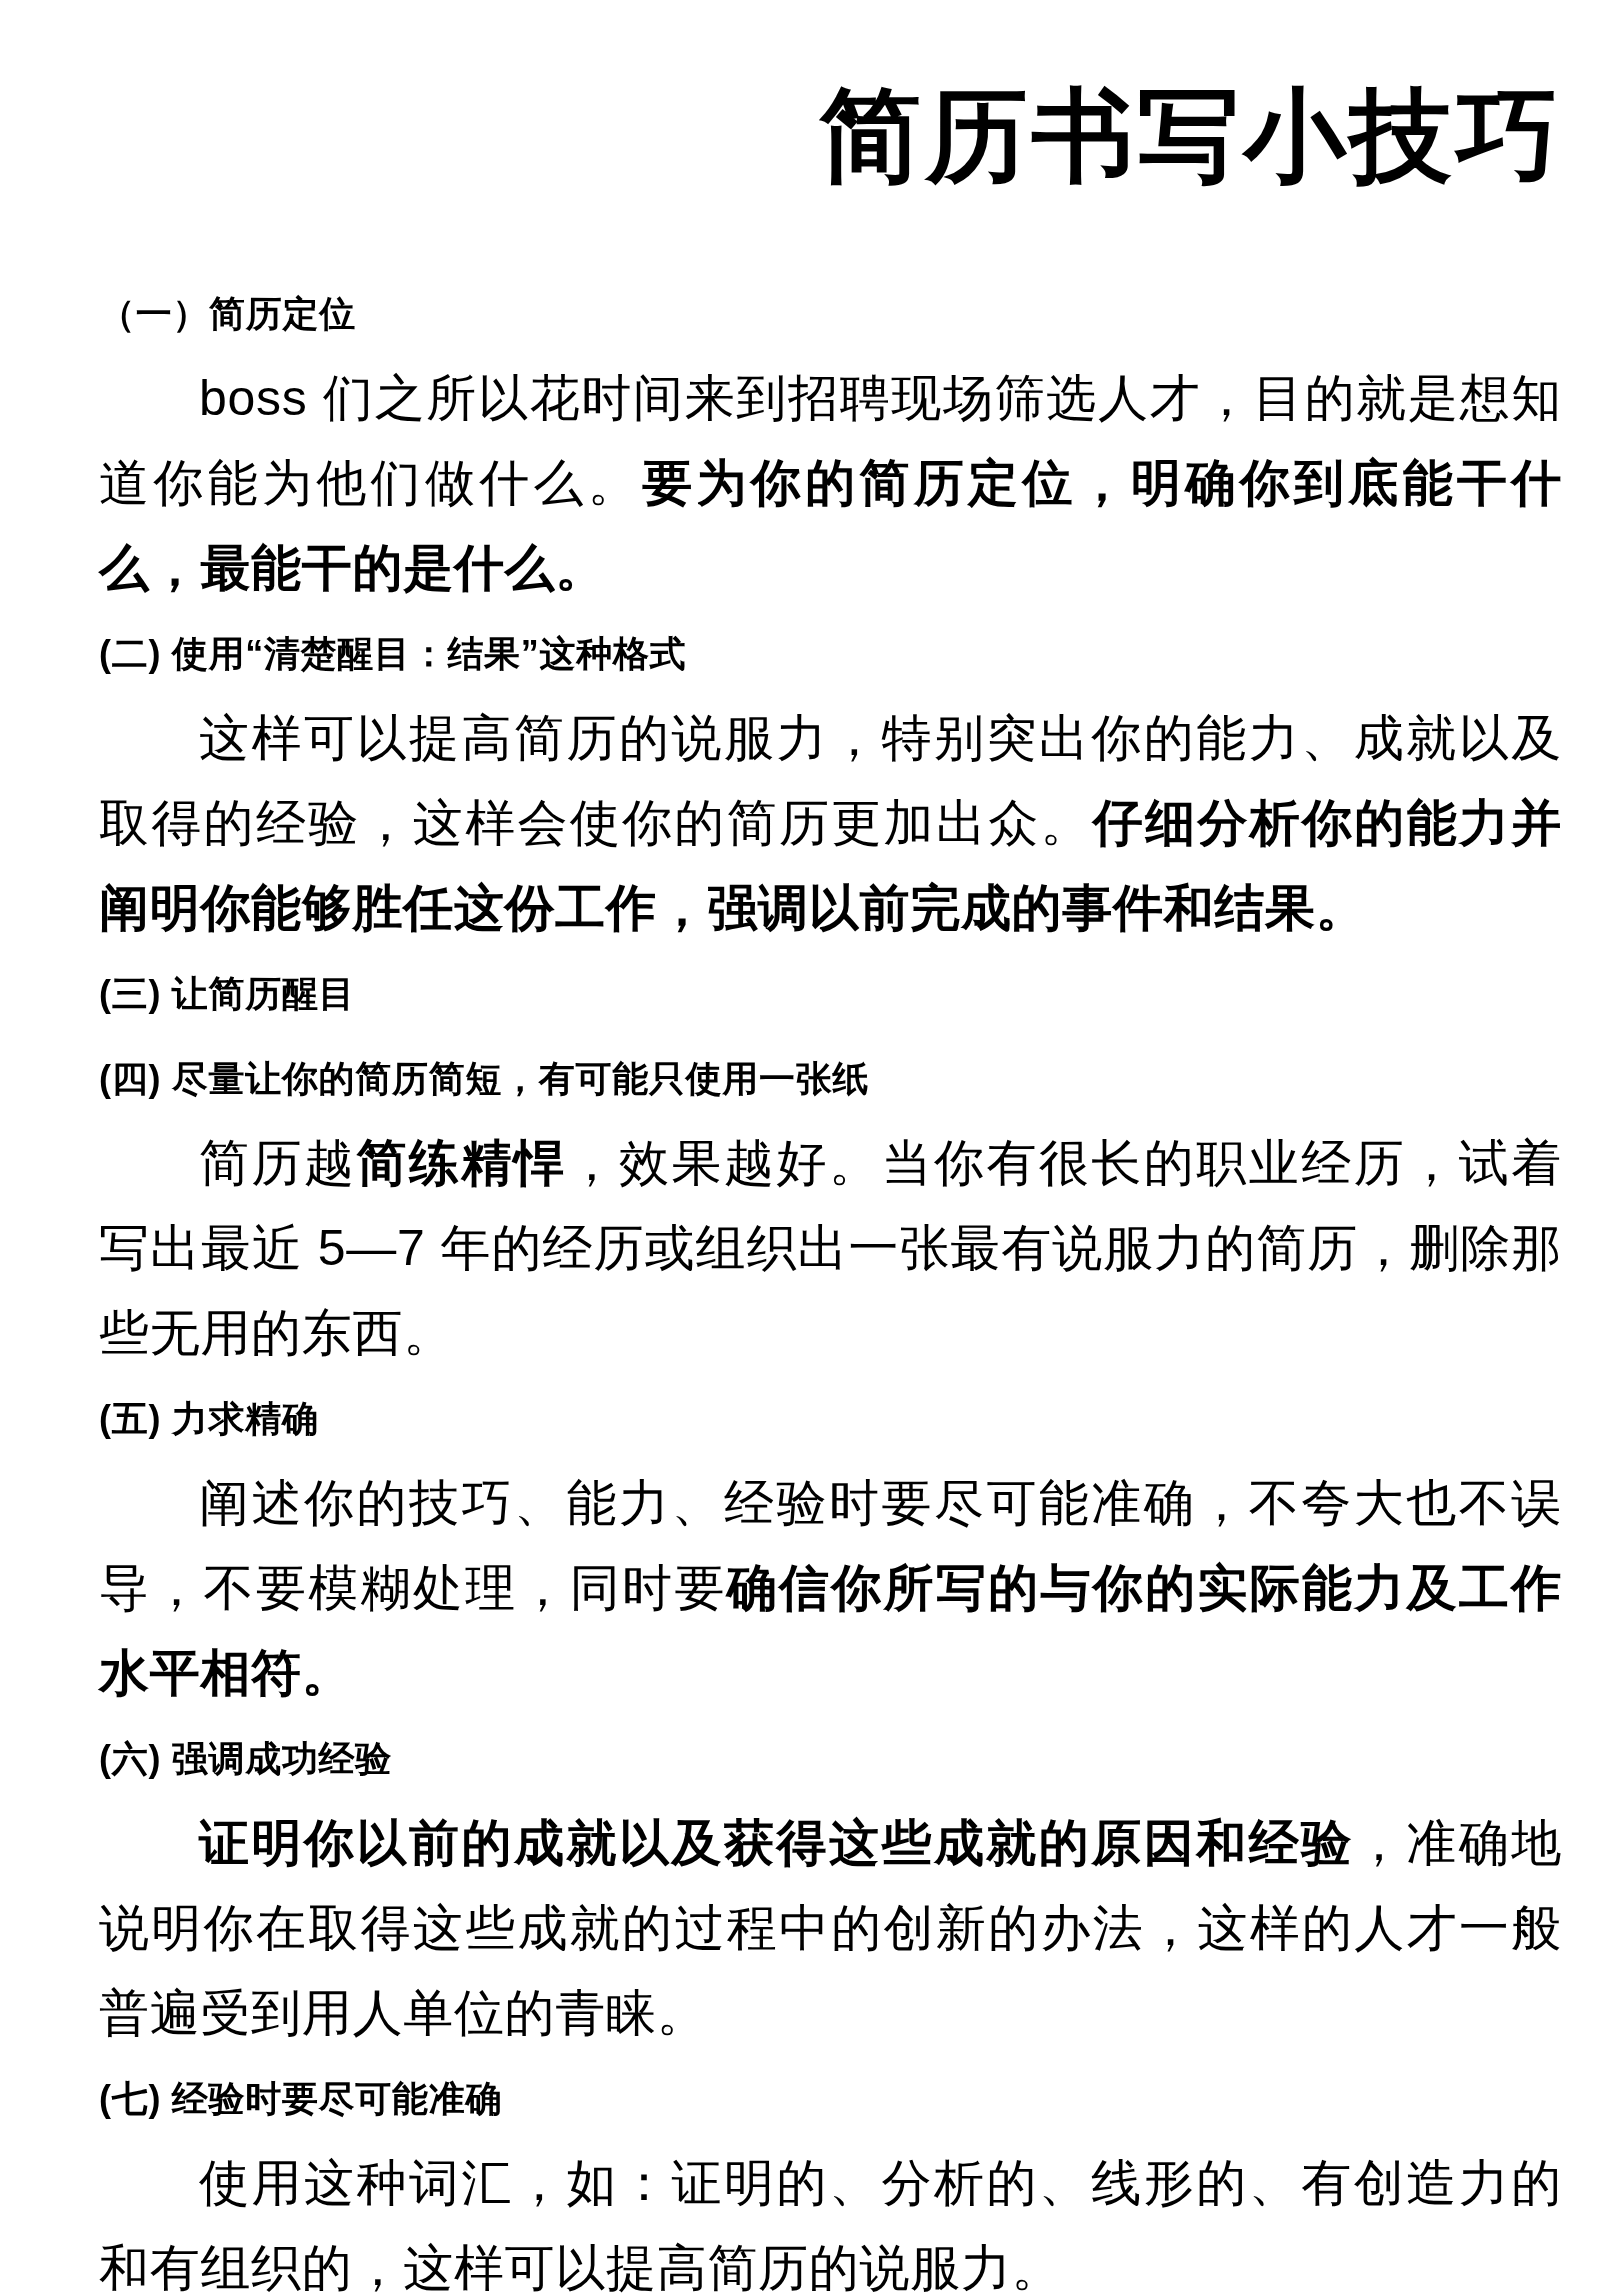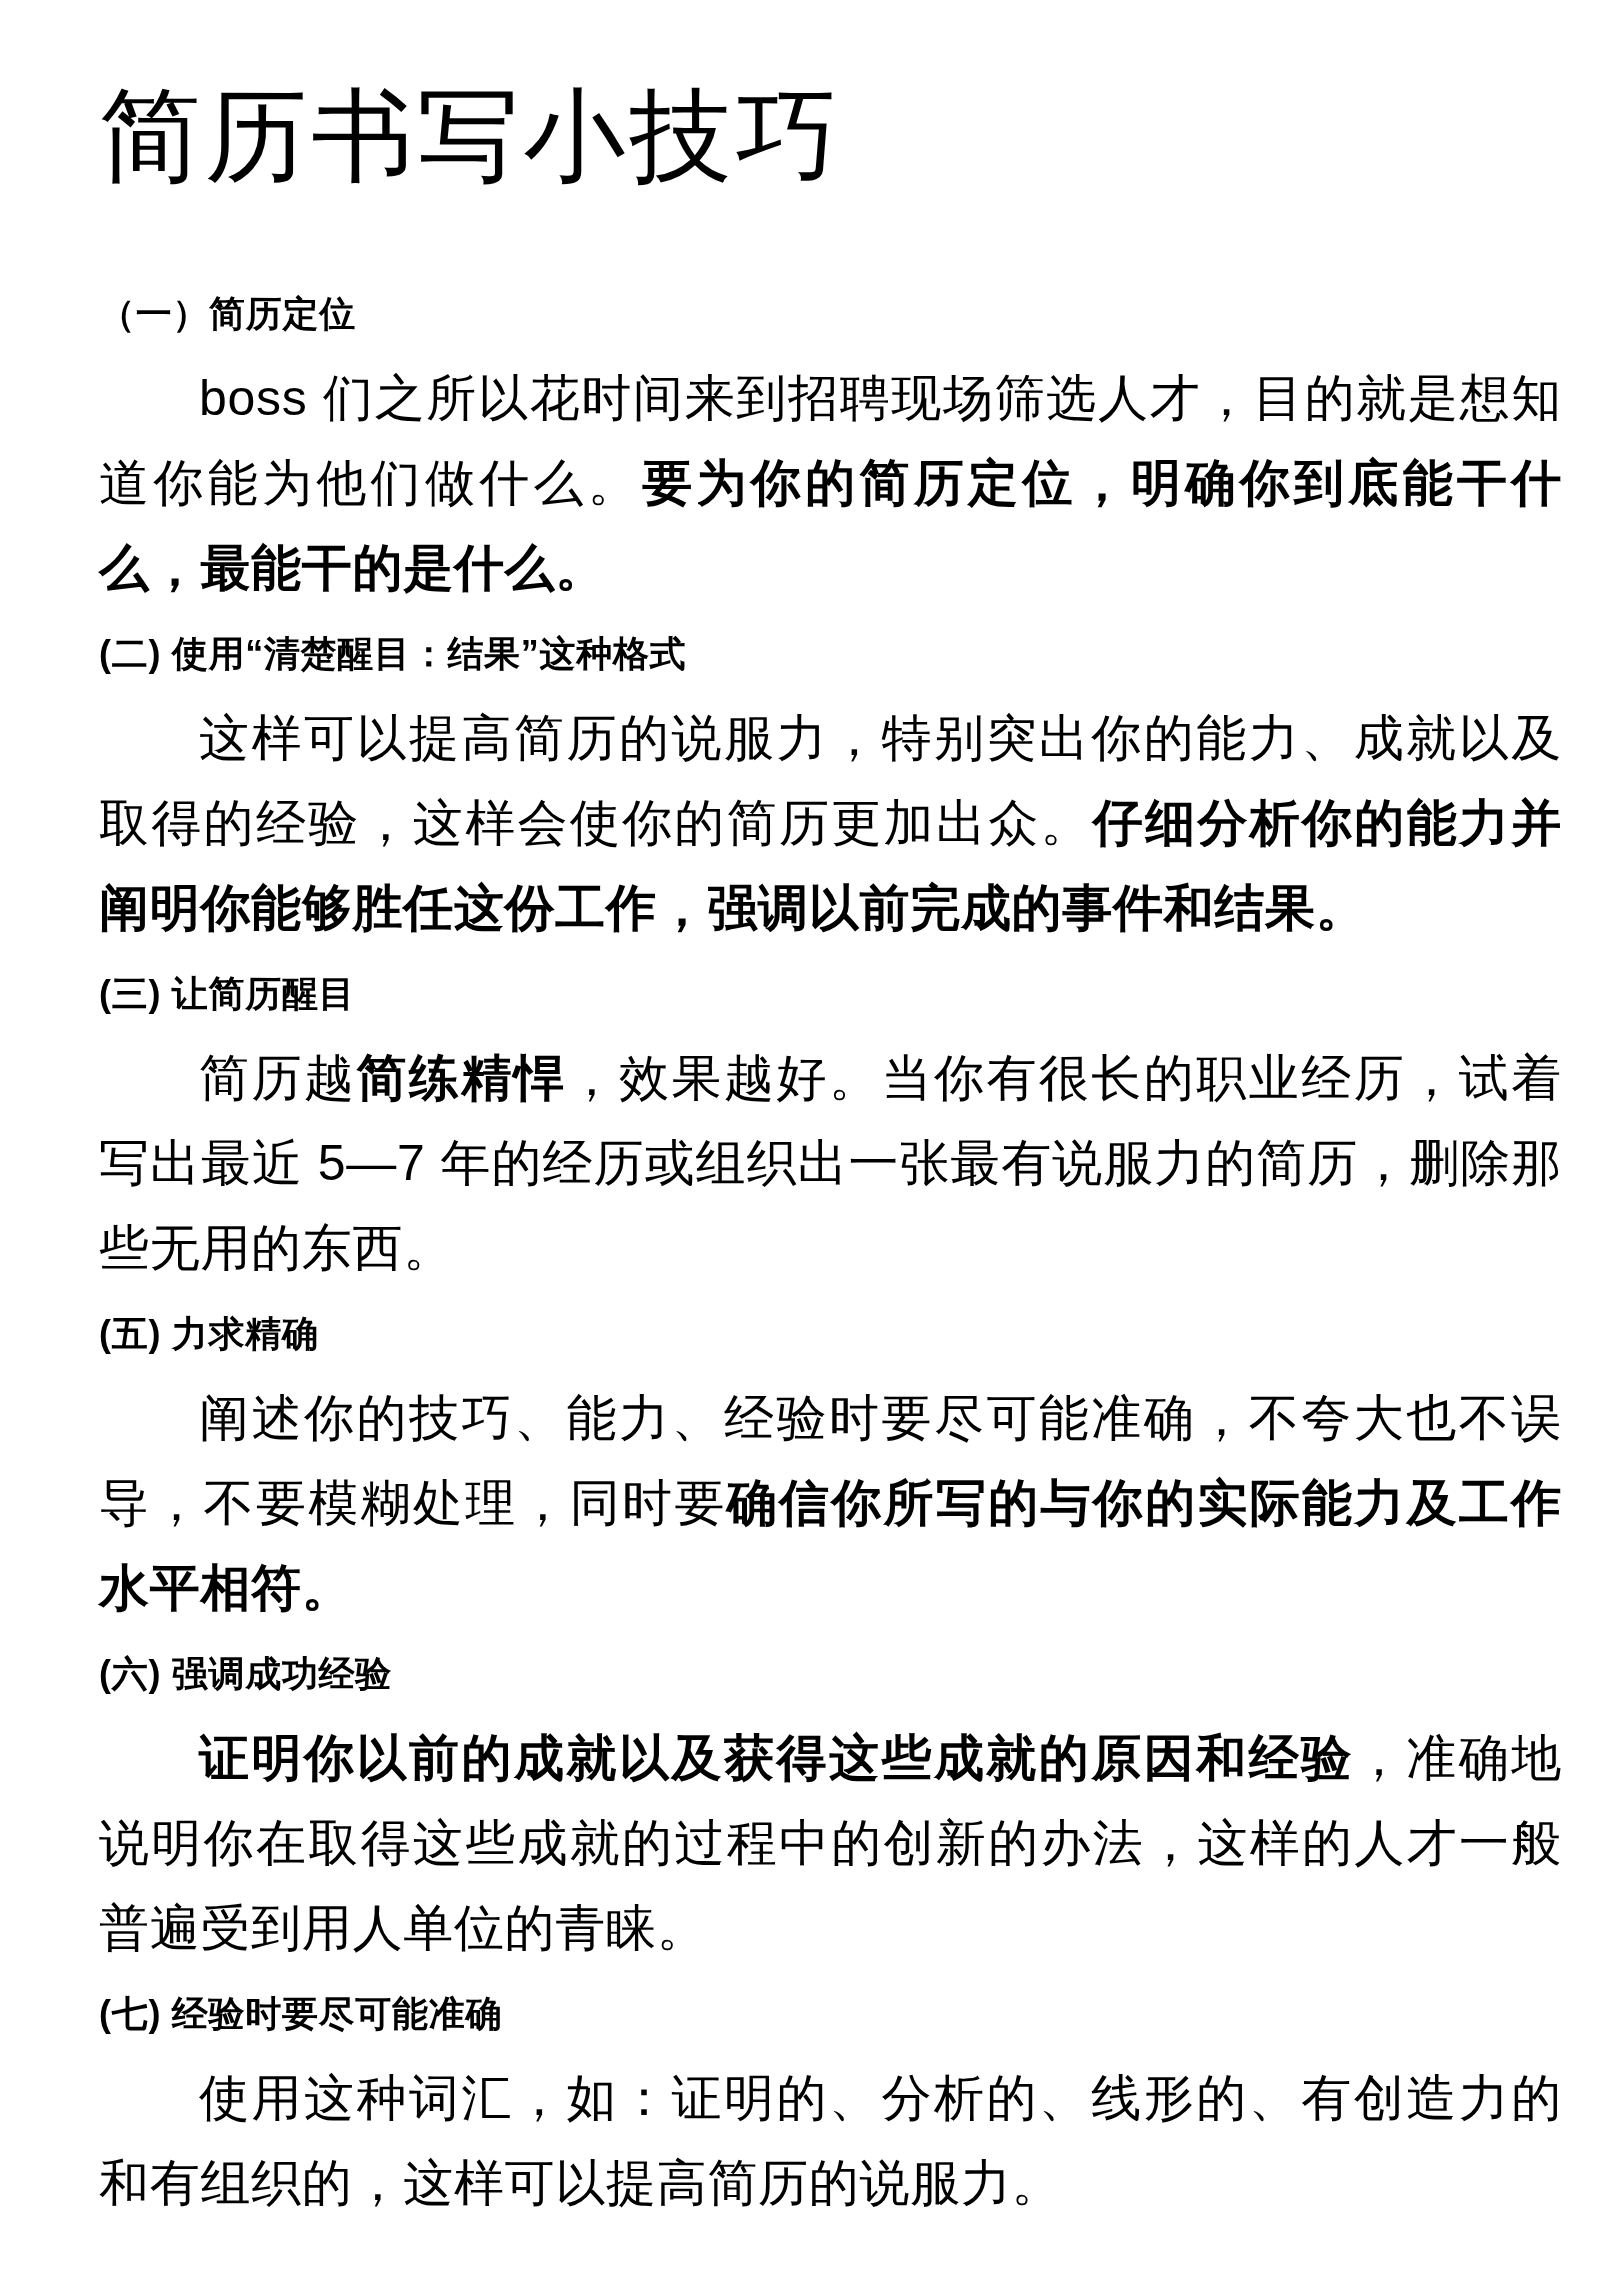--- a/index.html
+++ b/index.html
@@ -15,24 +15,24 @@
     overflow: hidden;
   }
   .page {
     box-sizing: border-box;
     width: 1623px;
     height: 2295px;
     padding: 0 61px 0 99px;
   }
   .doc-title {
     font-family: "Liberation Serif", "DejaVu Serif", serif;
-    font-weight: 400;
+    font-weight: 700;
     font-size: 102px;
     line-height: 143px;
-    text-align: left;
+    text-align: right;
     margin: 65px 0 63px 0;
     letter-spacing: 4.1px;
     white-space: nowrap;
   }
   h2.sec-heading {
     font-size: 36px;
     line-height: 85px;
     font-weight: 700;
     margin: 0;
     letter-spacing: 0.7px;
@@ -58,20 +58,21 @@
   <div class="doc-title">简历书写小技巧</div>
 
   <h2 class="sec-heading">（一）简历定位</h2>
   <p class="para"><span>boss 们之所以花时间来到招聘现场筛选人才，目的就是想知道你能为他们做什么。</span><span class="b">要为你的简历定位，明确你到底能干什么，最能干的是什么。</span></p>
 
   <h2 class="sec-heading">(二) 使用“清楚醒目：结果”这种格式</h2>
   <p class="para"><span>这样可以提高简历的说服力，特别突出你的能力、成就以及取得的经验，这样会使你的简历更加出众。</span><span class="b">仔细分析你的能力并阐明你能够胜任这份工作，强调以前完成的事件和结果。</span></p>
 
   <h2 class="sec-heading">(三) 让简历醒目</h2>
 
+  <h2 class="sec-heading">(四) 尽量让你的简历简短，有可能只使用一张纸</h2>
   <p class="para"><span>简历越</span><span class="b">简练精悍</span><span>，效果越好。当你有很长的职业经历，试着写出最近 5—7 年的经历或组织出一张最有说服力的简历，删除那些无用的东西。</span></p>
 
   <h2 class="sec-heading">(五) 力求精确</h2>
   <p class="para"><span>阐述你的技巧、能力、经验时要尽可能准确，不夸大也不误导，不要模糊处理，同时要</span><span class="b">确信你所写的与你的实际能力及工作水平相符。</span></p>
 
   <h2 class="sec-heading">(六) 强调成功经验</h2>
   <p class="para"><span class="b">证明你以前的成就以及获得这些成就的原因和经验</span><span>，准确地说明你在取得这些成就的过程中的创新的办法，这样的人才一般普遍受到用人单位的青睐。</span></p>
 
   <h2 class="sec-heading">(七) 经验时要尽可能准确</h2>
   <p class="para"><span>使用这种词汇，如：证明的、分析的、线形的、有创造力的和有组织的，这样可以提高简历的说服力。</span></p>

